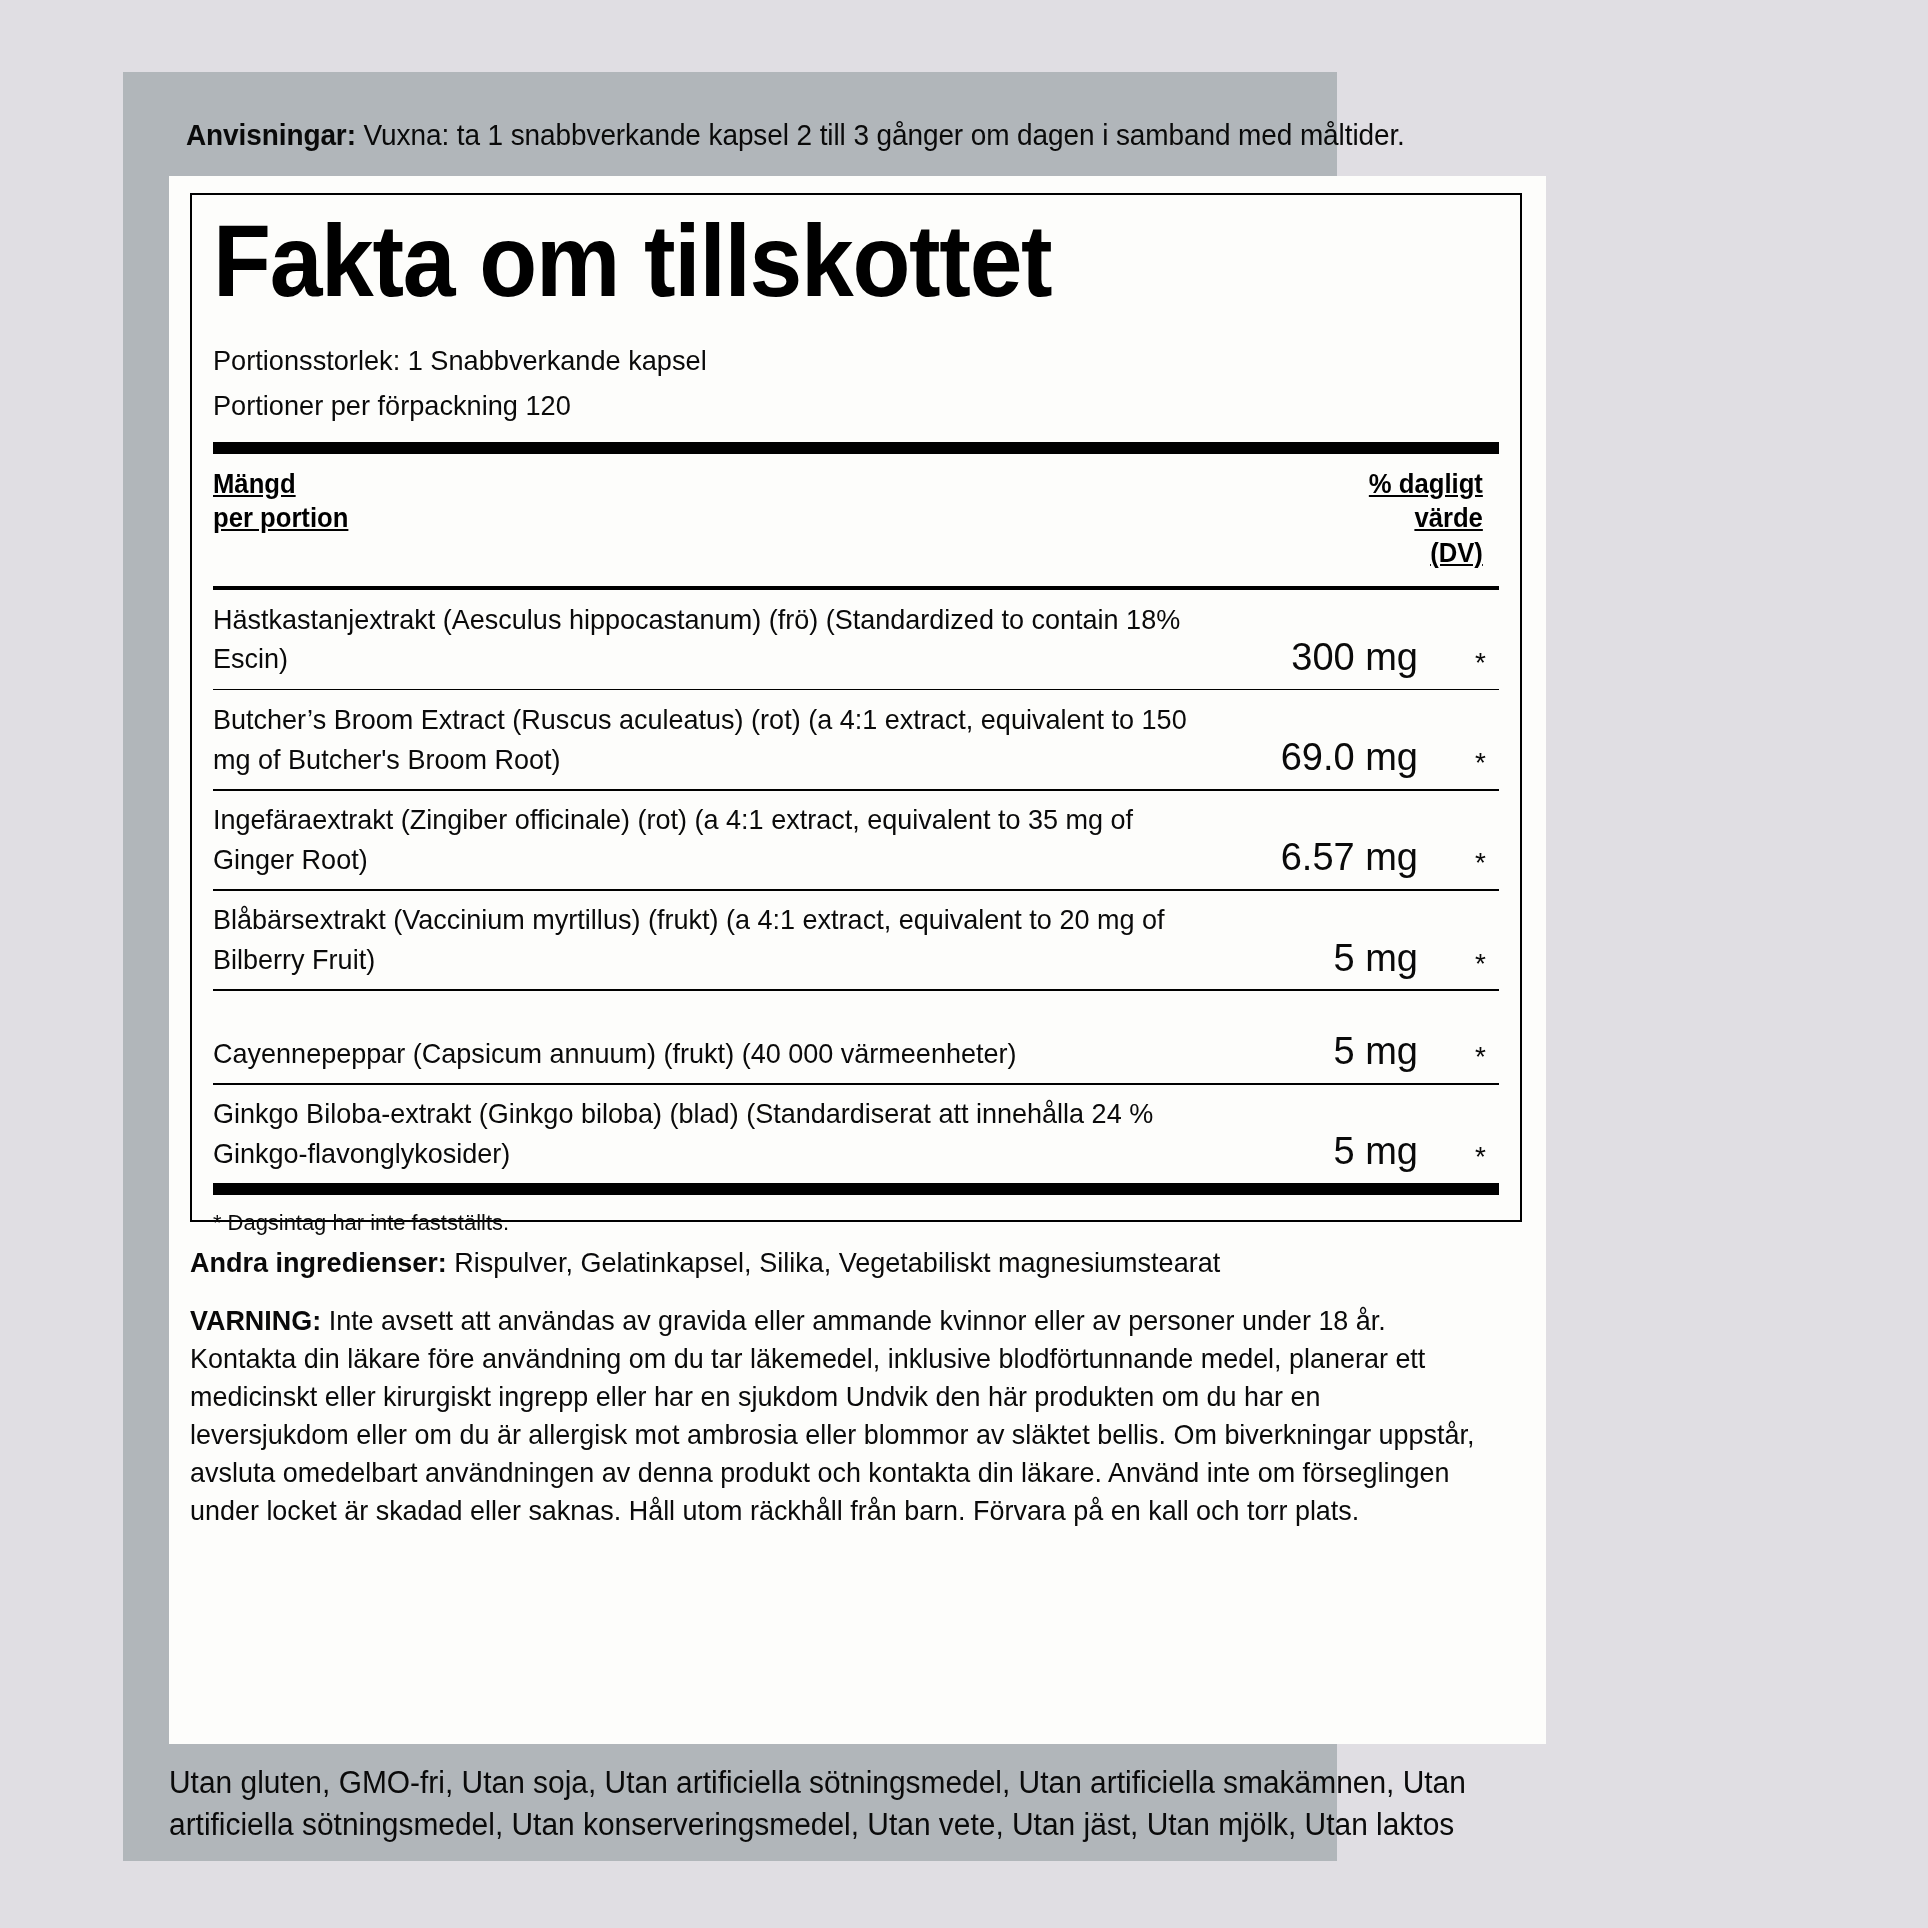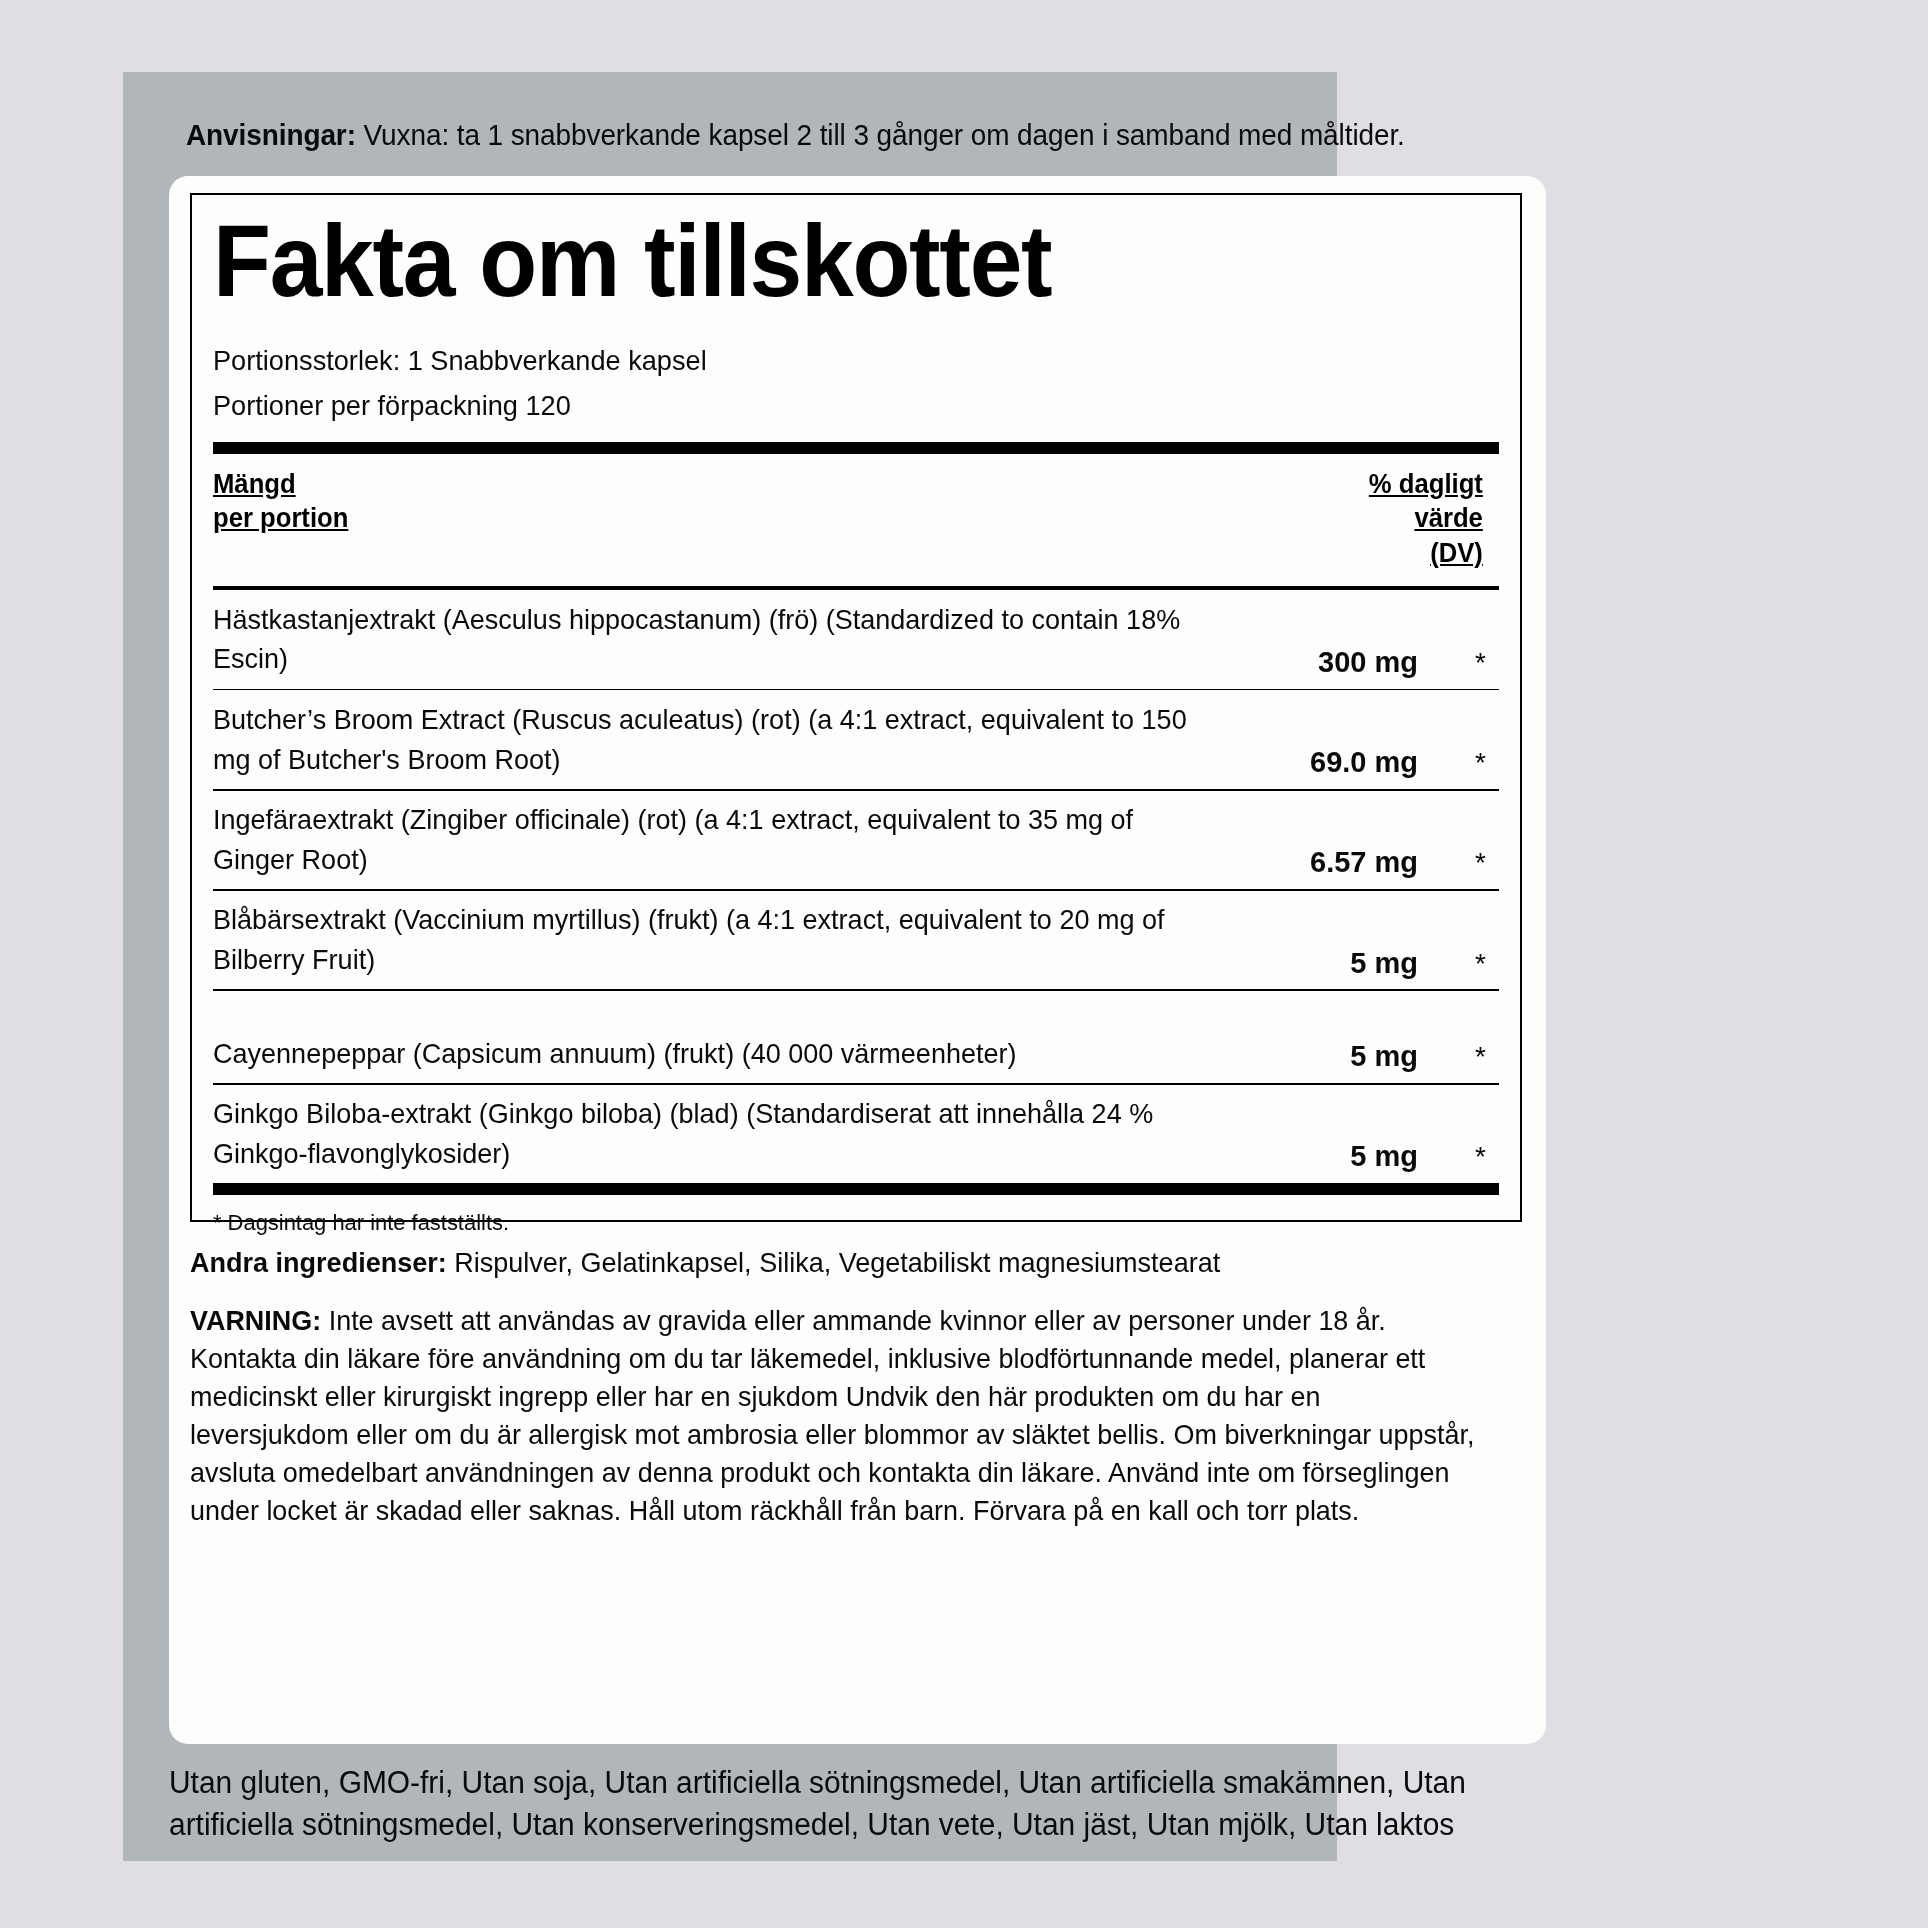--- a/index.html
+++ b/index.html
@@ -45,21 +45,20 @@
 
   
   .white-card {
     position: absolute;
     left: 46px;
     top: 104px;
     width: 1377px;
     height: 1568px;
     background: #fdfdfb;
     box-sizing: border-box;
-    border-radius: 19px;
   }
 
   
   .facts-box {
     position: absolute;
     left: 21px;
     top: 17px;
     width: 1332px;
     height: 1029px;
     border: 2.8px solid #000;
@@ -148,24 +147,23 @@
     font-size: 28px;
     line-height: 1.42;
     color: #0a0a0a;
     padding-right: 13px;
     transform: scaleX(0.965);
     transform-origin: left center;
   }
   .ing-amt {
     flex: 0 0 158px;
     text-align: right;
-    font-size: 29px;
+    font-size: 38px;
     color: #0a0a0a;
     white-space: nowrap;
-    font-weight: bold;
   }
   .ing-dv {
     flex: 0 0 68px;
     text-align: right;
     font-size: 28px;
     color: #0a0a0a;
     padding-right: 13px;
   }
 
   .footnote {

